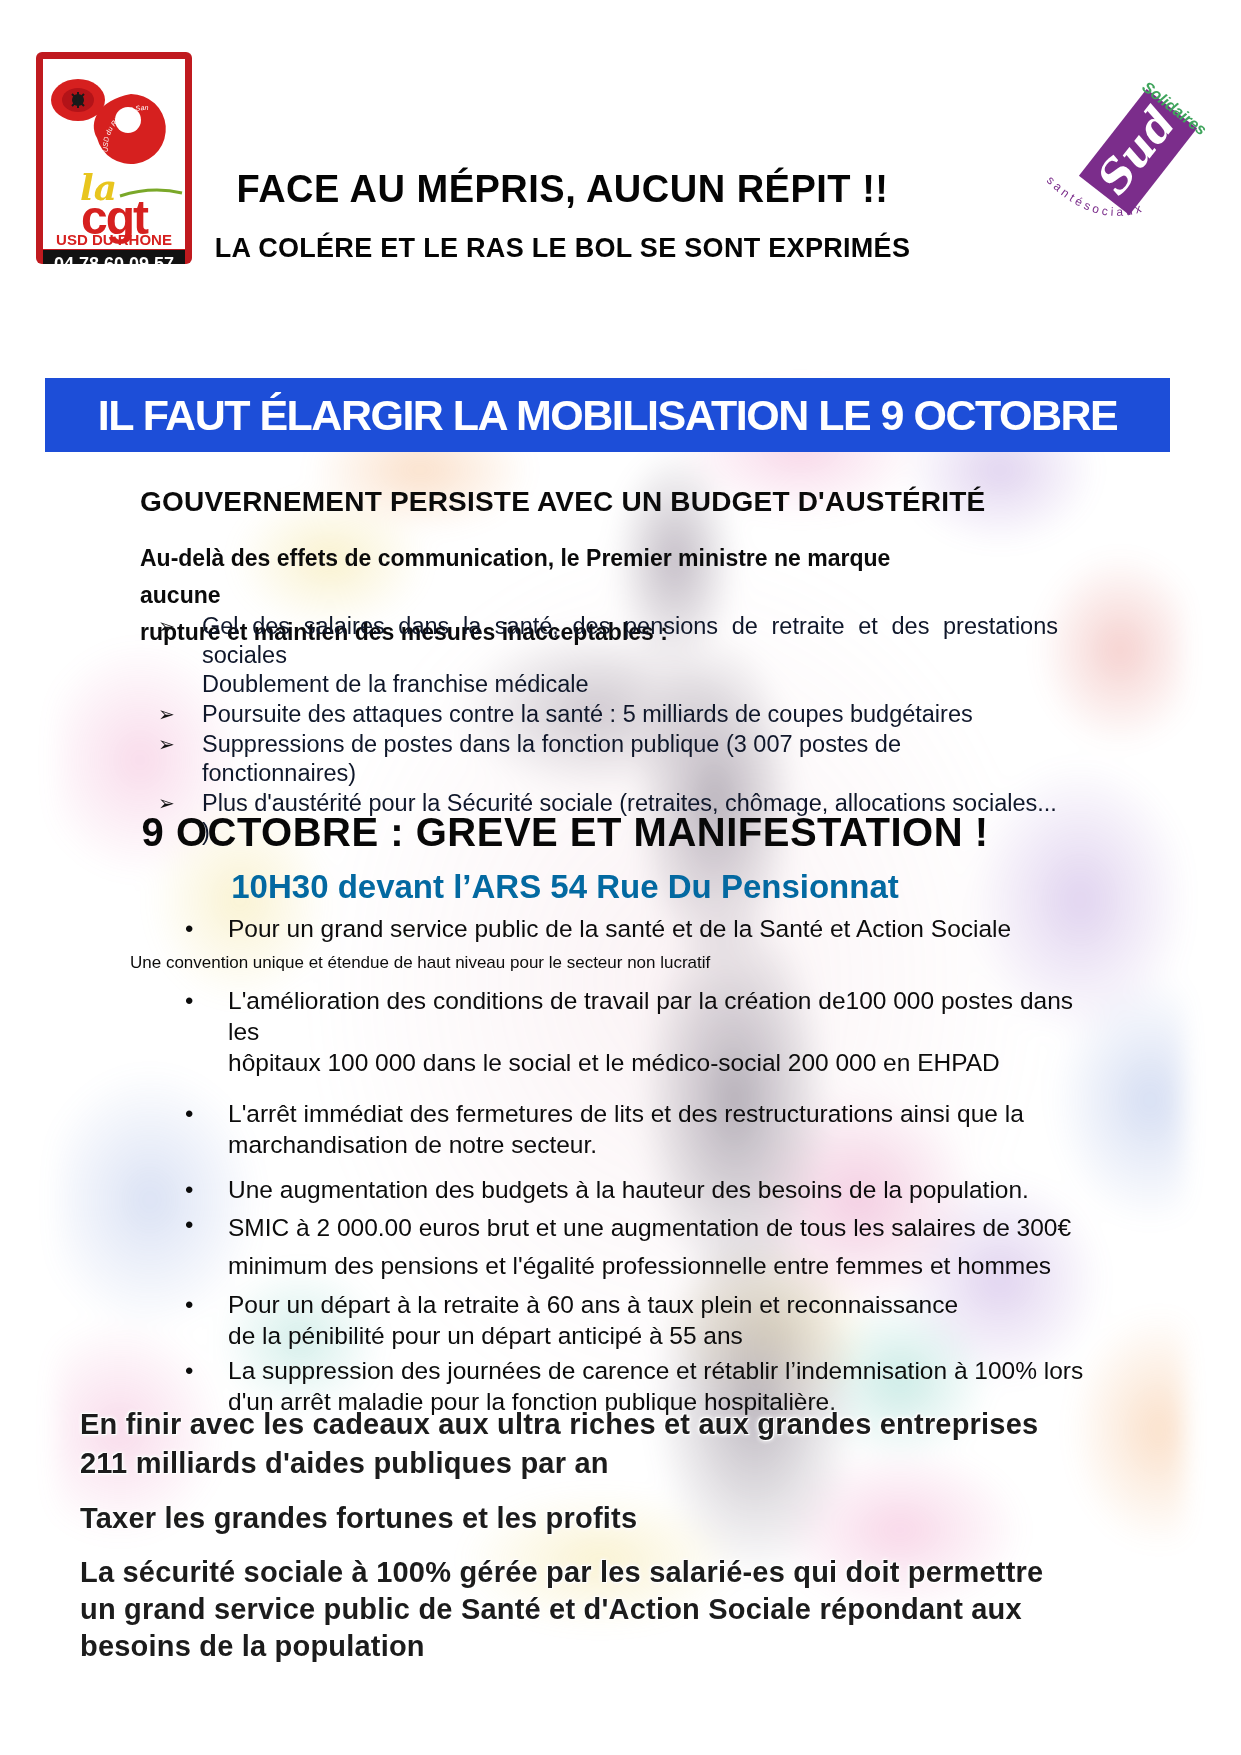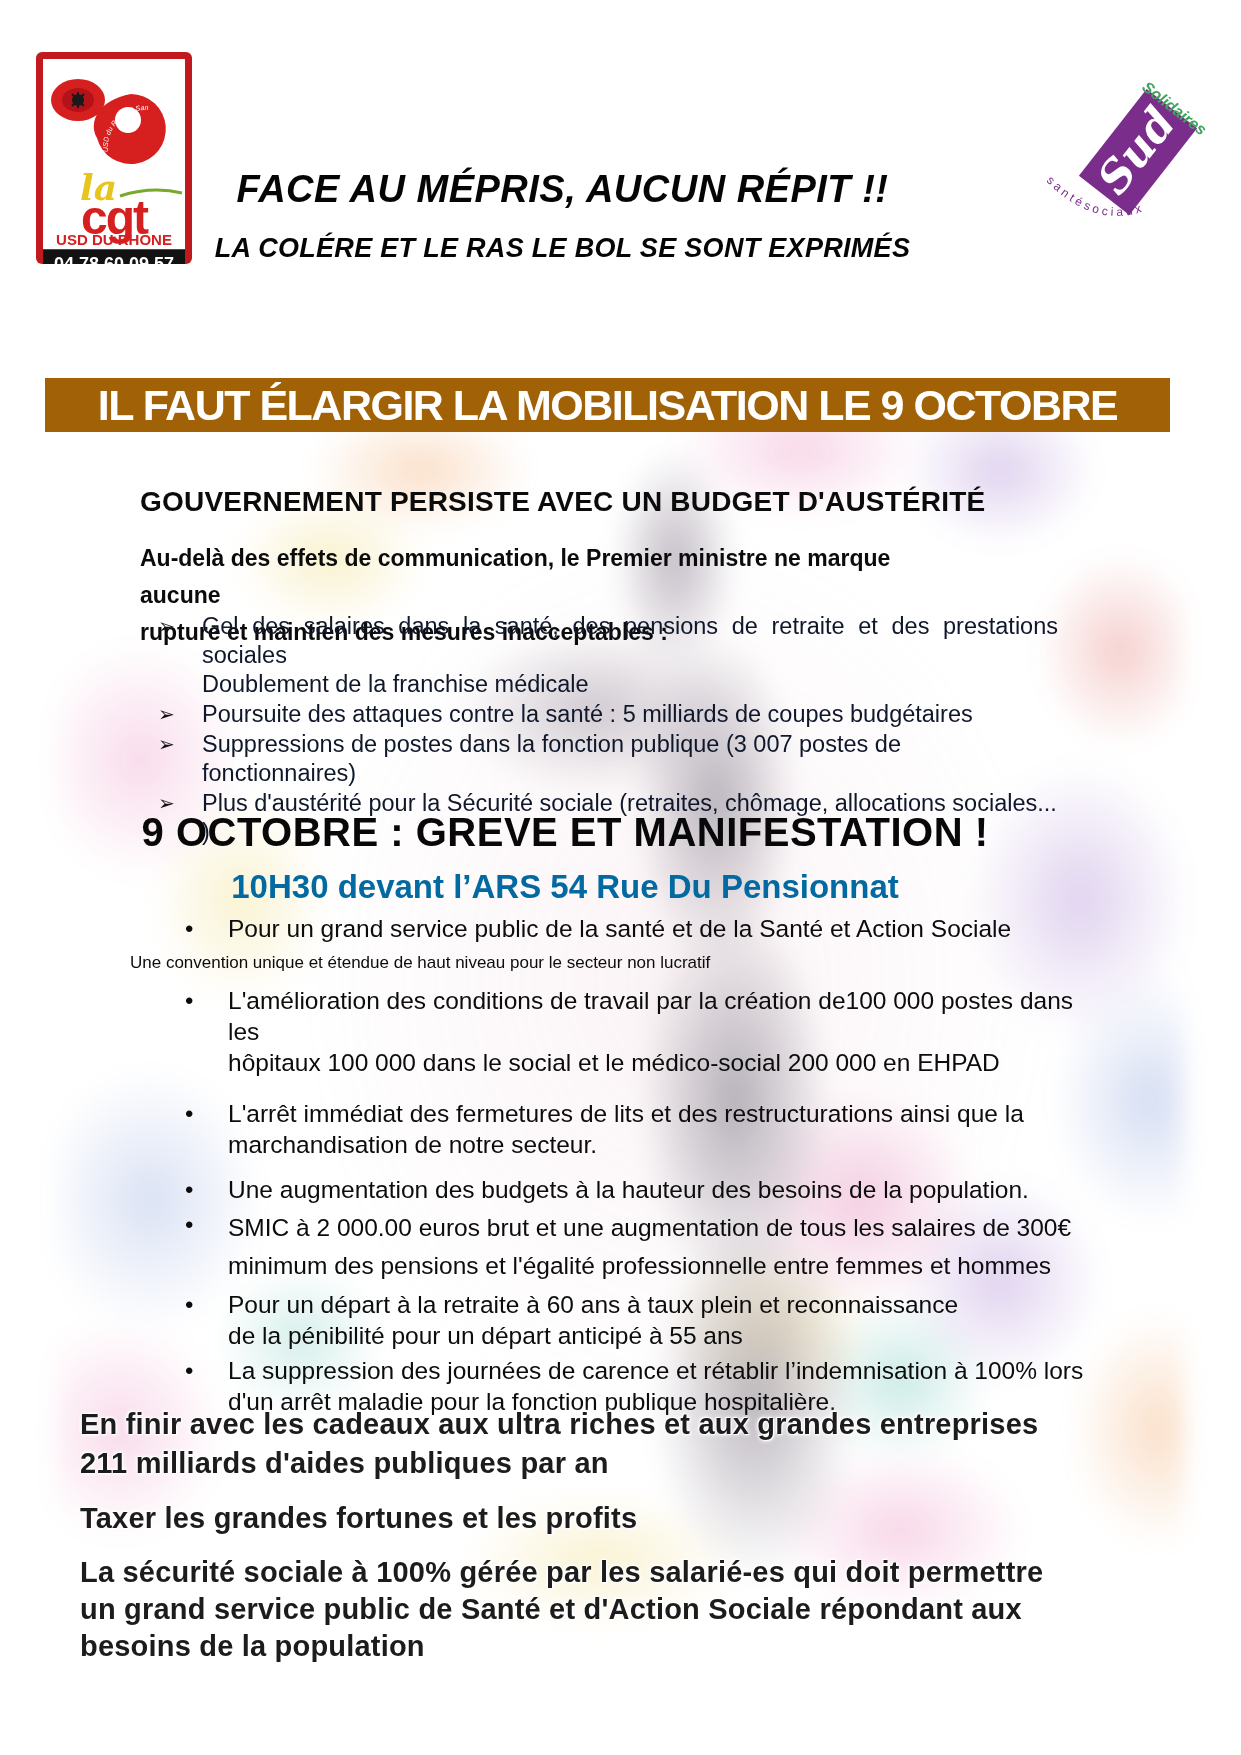--- a/index.html
+++ b/index.html
@@ -40,31 +40,31 @@
       radial-gradient(120px 110px at 245px 960px, rgba(70,184,166,.45), rgba(70,184,166,0) 70%),
       radial-gradient(200px 100px at 545px 1180px, rgba(234,206,78,.5), rgba(234,206,78,0) 70%),
       radial-gradient(180px 120px at 845px 1150px, rgba(228,99,168,.5), rgba(228,99,168,0) 70%);
   }
 
   
   .logo-cgt{position:absolute; left:36px; top:52px; width:156px; height:212px;}
   .logo-sud{position:absolute; left:1000px; top:55px; width:225px; height:205px;}
 
   
-  .header{position:absolute; left:135px; top:168px; width:855px; text-align:center;font-style:italic;}
+  .header{position:absolute; left:135px; top:168px; width:855px; text-align:center;}
   .title{
     font-size:38px; font-weight:bold; letter-spacing:.5px; color:#050505;
     margin:0 0 22px 0;
   }
   .subtitle{font-size:27px; font-weight:bold; letter-spacing:.3px; color:#050505; margin:0;}
 
   
   .banner{
-    position:absolute; left:45px; top:378px; width:1125px; height:54px;
-    background:#a16207; color:#fff; display:flex; align-items:center; justify-content:center;
+    position:absolute; left:45px; top:378px; width:1125px; height:74px;
+    background:#1d4ed8; color:#fff; display:flex; align-items:center; justify-content:center;
   }
   .banner .txt{font-size:43px; font-weight:bold; letter-spacing:-1.5px; white-space:nowrap;}
 
   
   .gov-heading{
     position:absolute; left:140px; top:486px; width:900px;
     font-size:28px; font-weight:bold; letter-spacing:.2px;
   }
   .gov-intro{
     position:absolute; left:140px; top:540px; width:830px;

